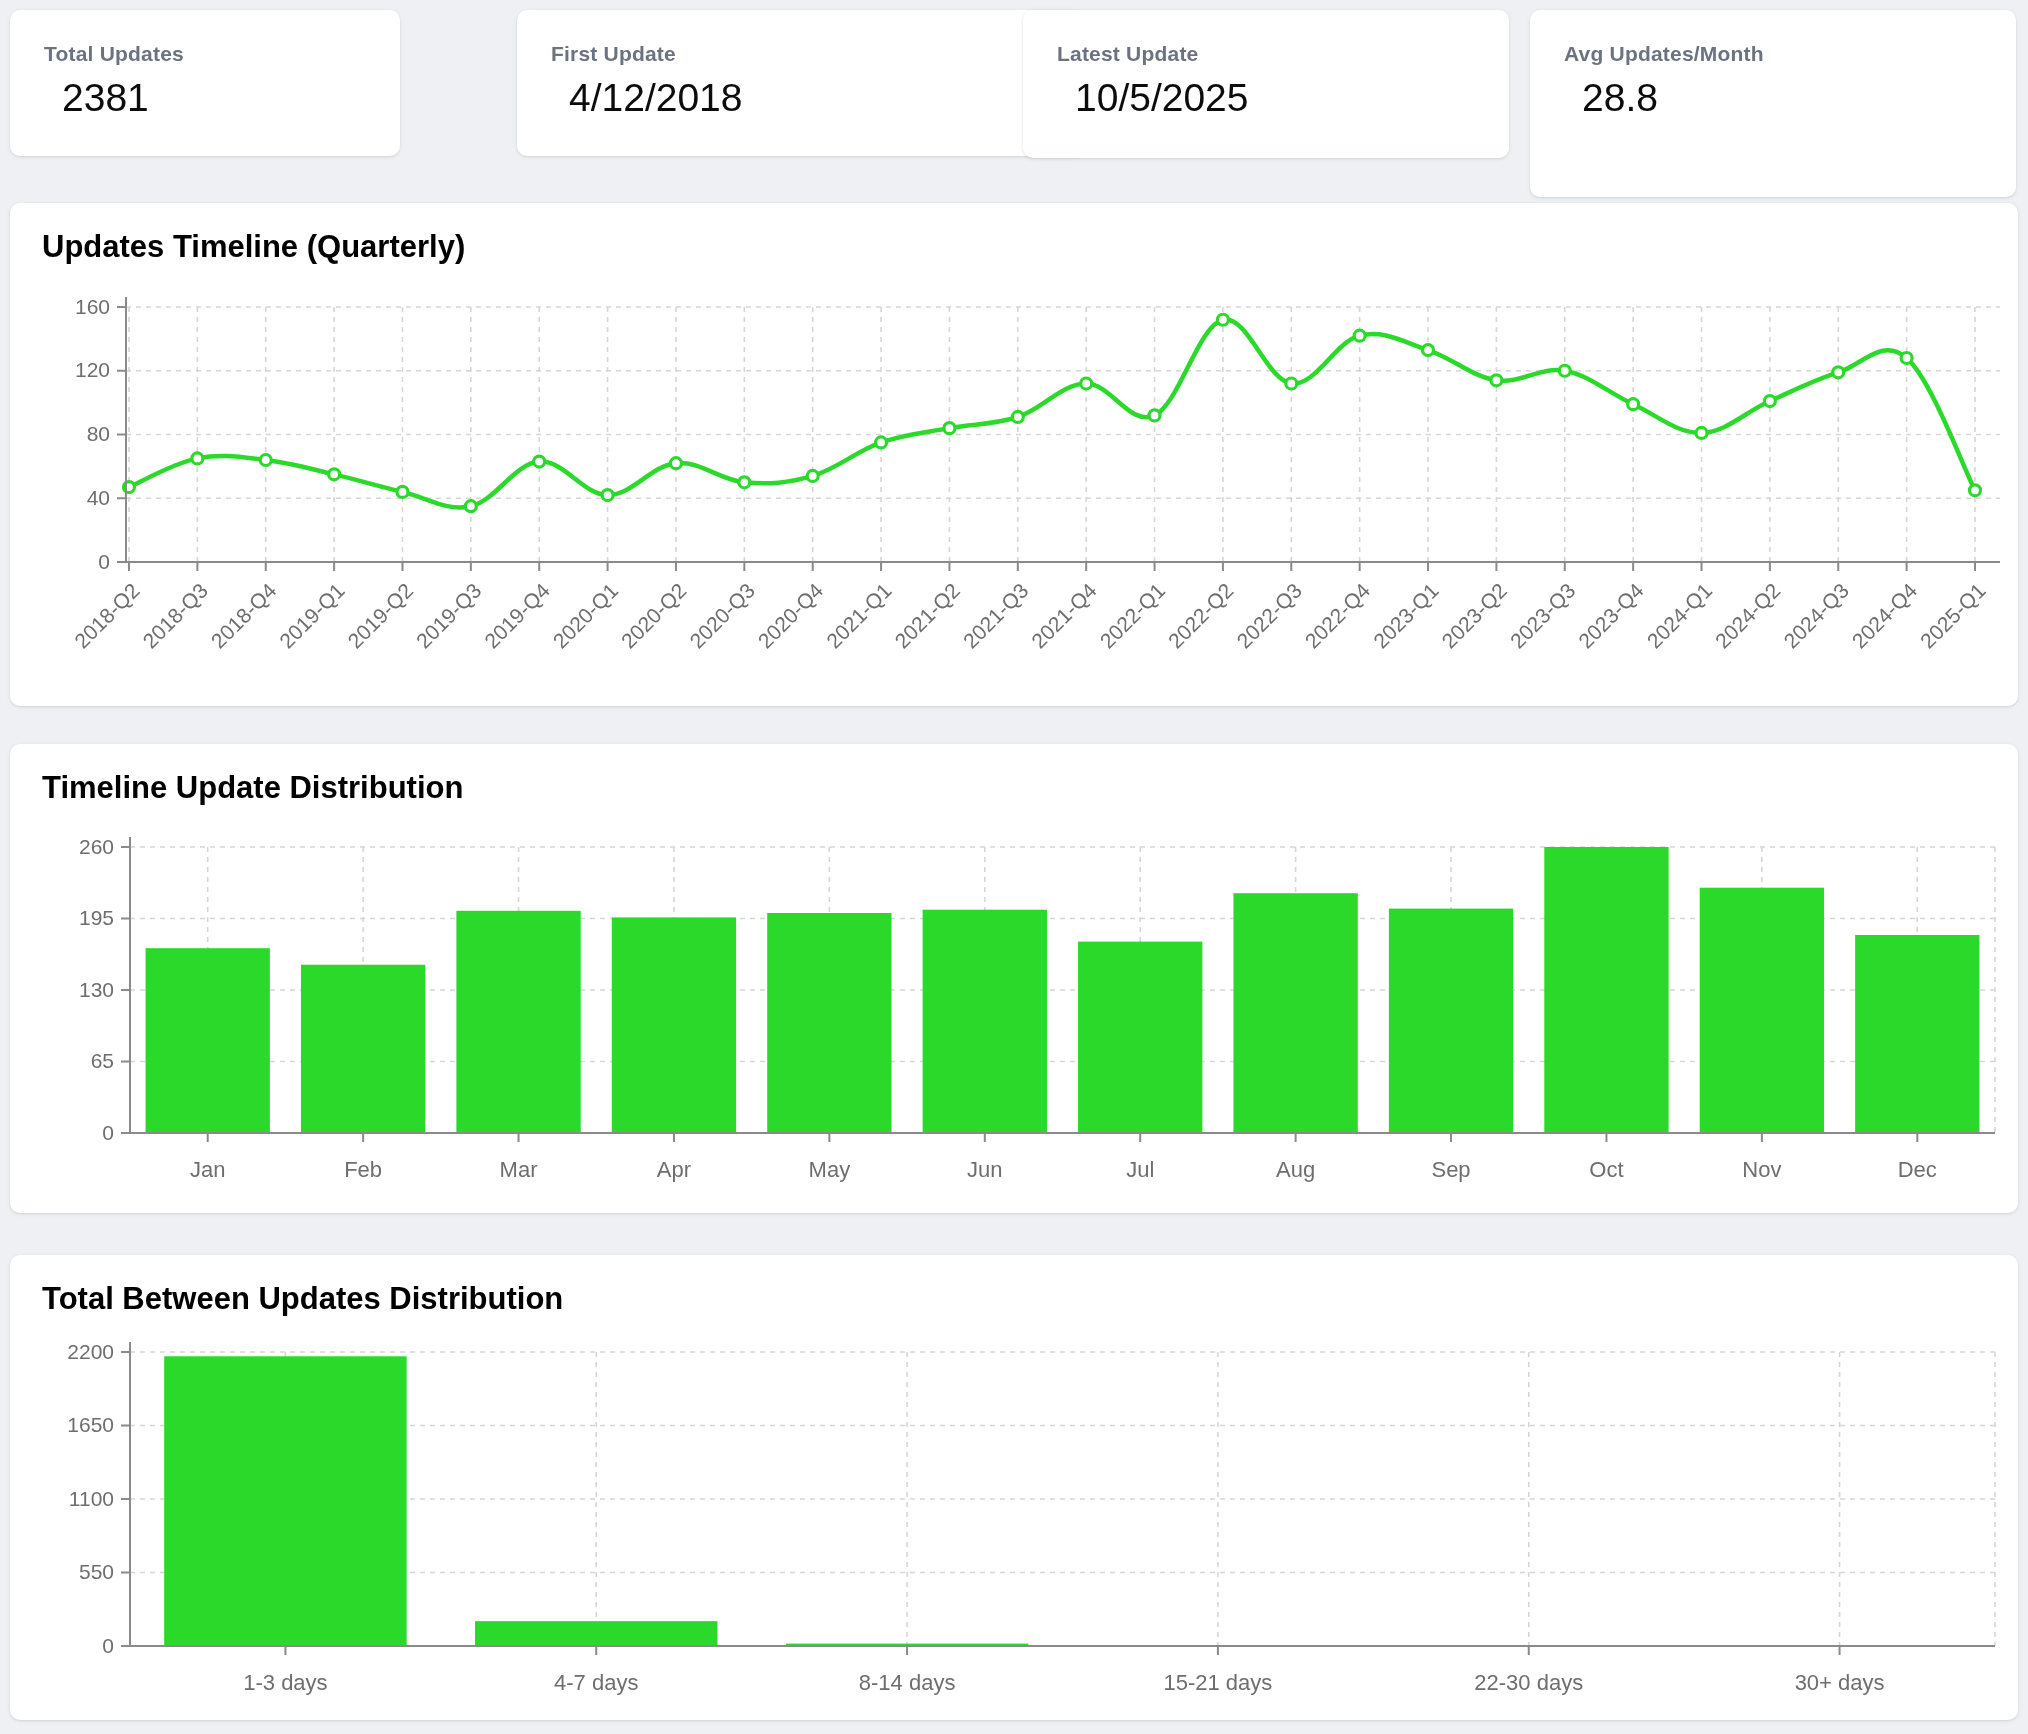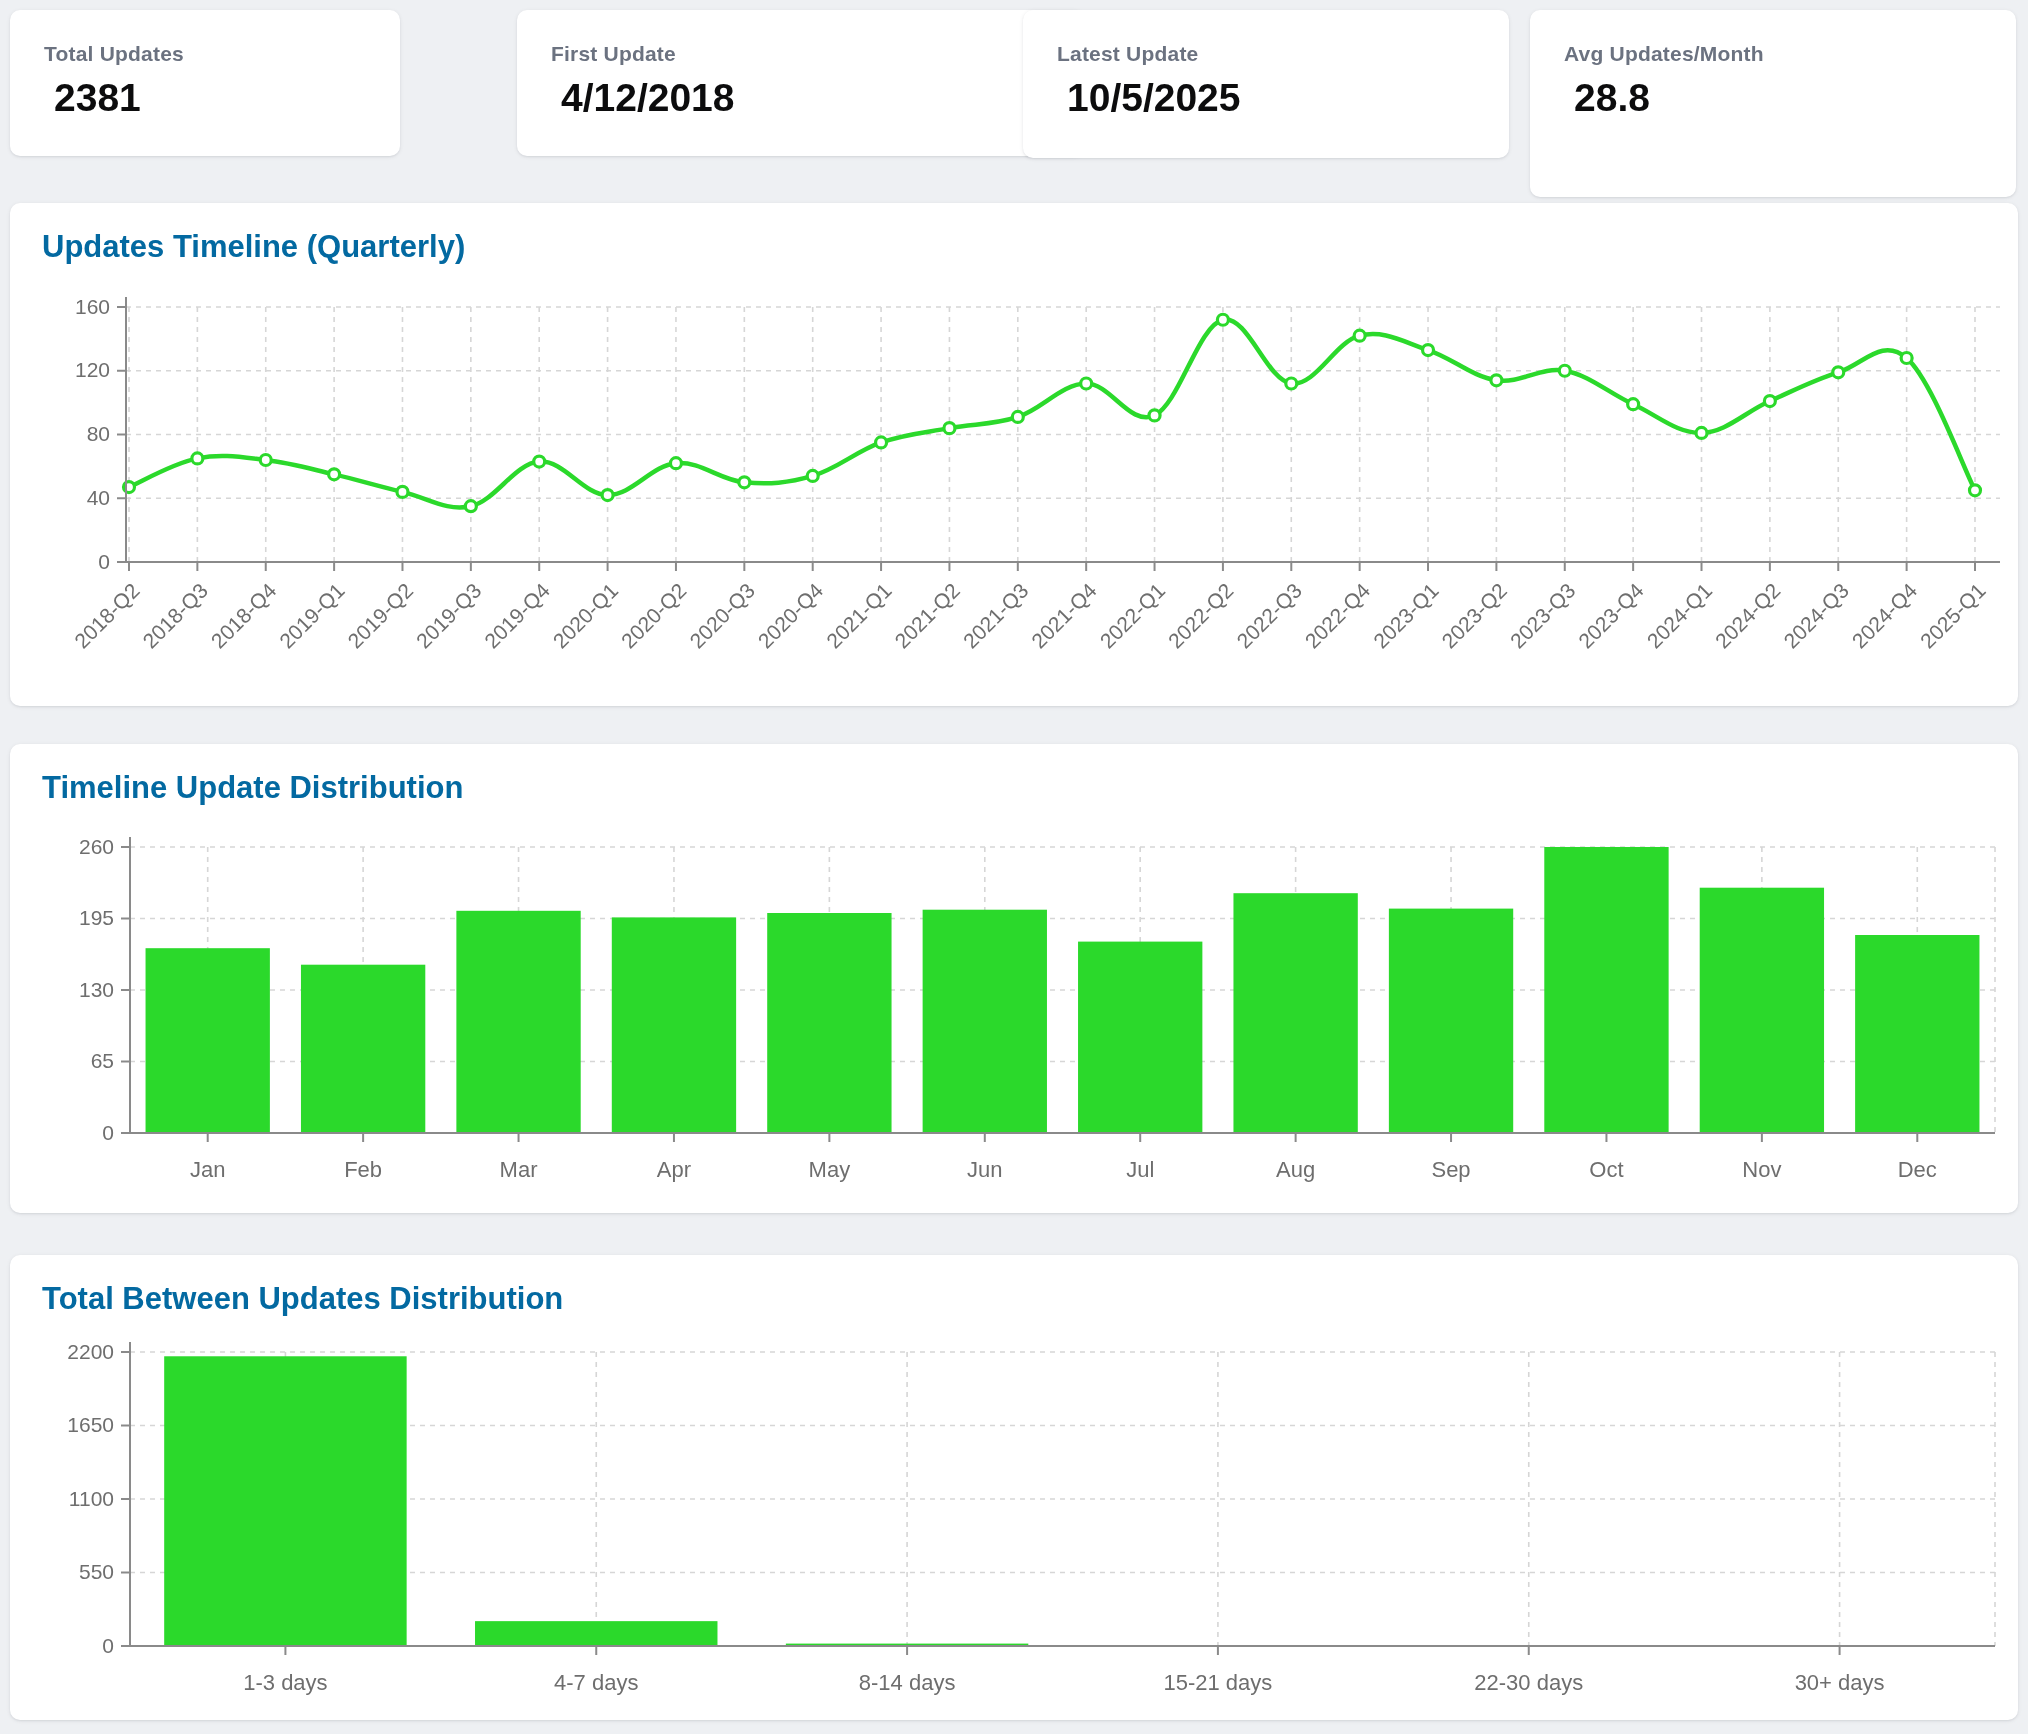--- a/index.html
+++ b/index.html
@@ -14,26 +14,26 @@
     position:absolute;
     background:#ffffff;
     border-radius:10px;
     box-shadow:0 1px 2px rgba(16,24,40,.06),0 1px 4px rgba(16,24,40,.08);
   }
   .stat-card .stat-label{
     position:absolute;left:34px;top:32px;
     font-size:21px;font-weight:700;color:#6b7280;letter-spacing:.2px;
   }
   .stat-card .stat-value{
-    position:absolute;left:44px;top:66px;
-    font-size:39px;font-weight:700;color:#0c0c0d;
+    position:absolute;left:52px;top:66px;
+    font-size:39px;font-weight:400;color:#0c0c0d;
   }
   .chart-card .card-title{
     position:absolute;left:32px;top:26px;
-    font-size:31px;font-weight:700;color:#0369a1;
+    font-size:31px;font-weight:700;color:#000000;
   }
   .chart-card svg{position:absolute;left:0;top:0;display:block;}
   
   #stat-0{left:10px;top:10px;width:390px;height:146px;}
   #stat-1{left:517px;top:10px;width:568px;height:146px;}
   #stat-2{left:1023px;top:10px;width:486px;height:148px;}
   #stat-3{left:1530px;top:10px;width:486px;height:187px;}
   #card-timeline{left:10px;top:203px;width:2008px;height:503px;}
   #card-monthly{left:10px;top:744px;width:2008px;height:469px;}
   #card-gaps{left:10px;top:1255px;width:2008px;height:465px;}

